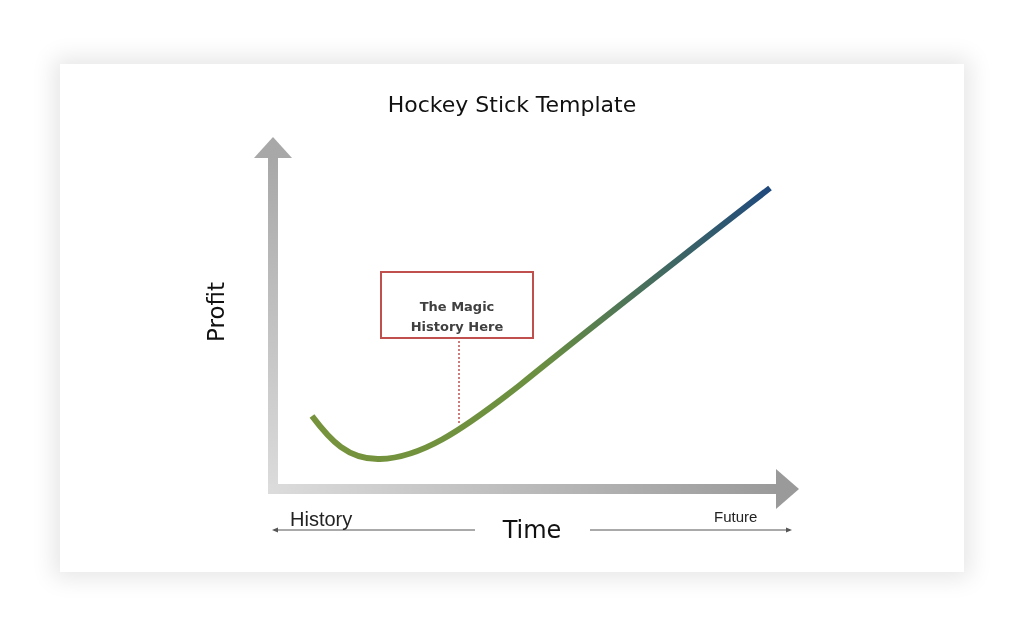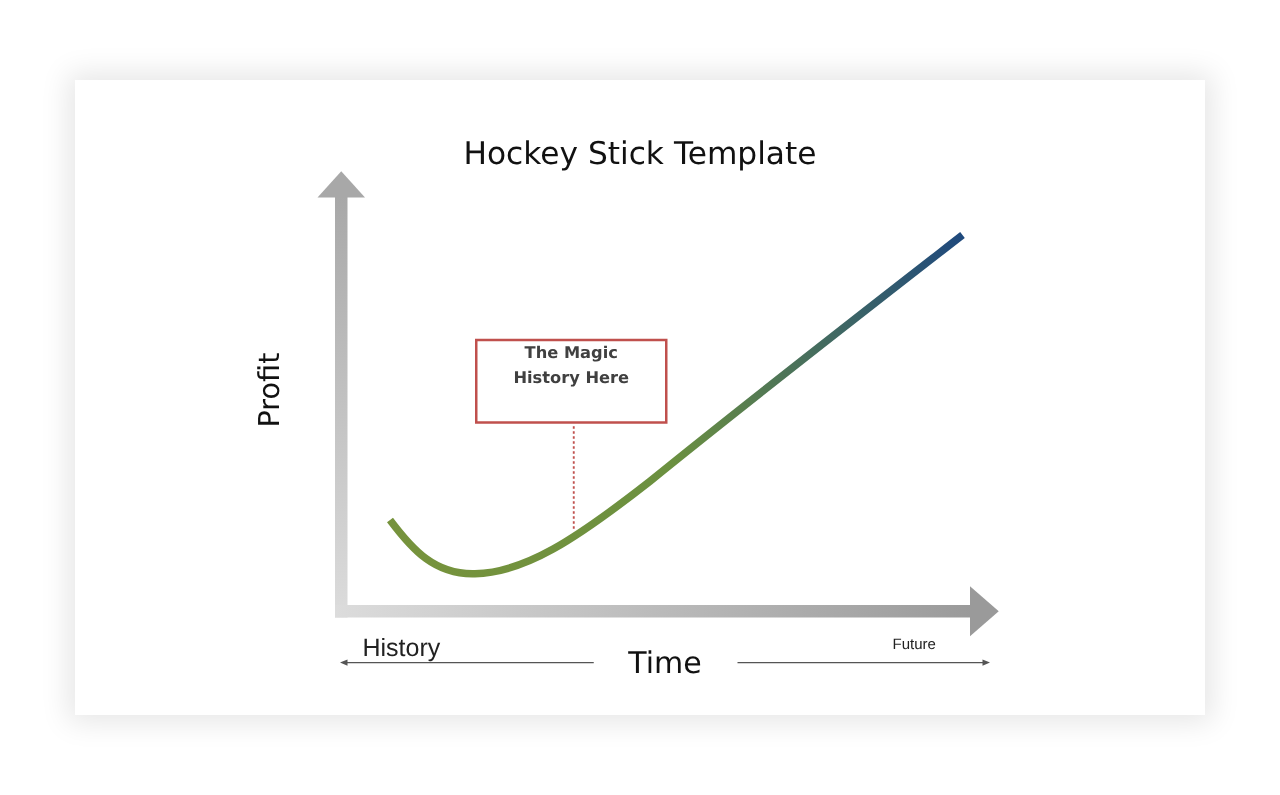--- a/index.html
+++ b/index.html
@@ -8,44 +8,44 @@
       background: #ffffff;
       font-family: "Liberation Sans", sans-serif;
     }
     .slide {
       position: absolute; left: 60px; top: 64px; width: 904px; height: 508px;
       background: #ffffff;
       box-shadow: 0 0 22px 6px rgba(0,0,0,0.10);
     }
     .title {
       position: absolute; left: 0; width: 1024px; top: 92px;
-      text-align: center; font-size: 25px; color: #111111;
-      font-family: "DejaVu Sans", sans-serif; letter-spacing: 0px; margin-top: 16px;
+      text-align: center; font-size: 22px; color: #111111;
+      font-family: "DejaVu Sans", sans-serif; letter-spacing: 0px;
     }
     .diagram { position: absolute; left: 0; top: 0; }
     .ylabel {
       position: absolute; left: 216px; top: 312px;
       transform: translate(-50%, -50%) rotate(-90deg);
       font-size: 23px; color: #111; font-family: "DejaVu Sans", sans-serif;
       white-space: nowrap;
     }
     .xlabel {
       position: absolute; left: 532px; top: 530px; transform: translate(-50%, -50%);
       font-size: 24px; color: #111; font-family: "DejaVu Sans", sans-serif;
     }
     .history {
       position: absolute; left: 290px; top: 508px; font-size: 20px; color: #222;
     }
     .future {
-      position: absolute; left: 714px; top: 508px; font-size: 12px; color: #222;
+      position: absolute; left: 714px; top: 508px; font-size: 15px; color: #222;
     }
     .magic-box {
       position: absolute; left: 380px; top: 271px; width: 154px; height: 68px;
       border: 2px solid #c0504d; background: #fff; box-sizing: border-box;
-      display: flex; flex-direction: column; align-items: center; justify-content: flex-start;
+      display: flex; flex-direction: column; align-items: center; justify-content: flex-end;
       font-size: 13px; font-weight: bold; color: #404040; line-height: 20px;
       font-family: "DejaVu Sans", sans-serif;
     }
   </style>
 </head>
 <body>
 
 <div class="slide"></div>
 
 <div class="title">Hockey Stick Template</div>

